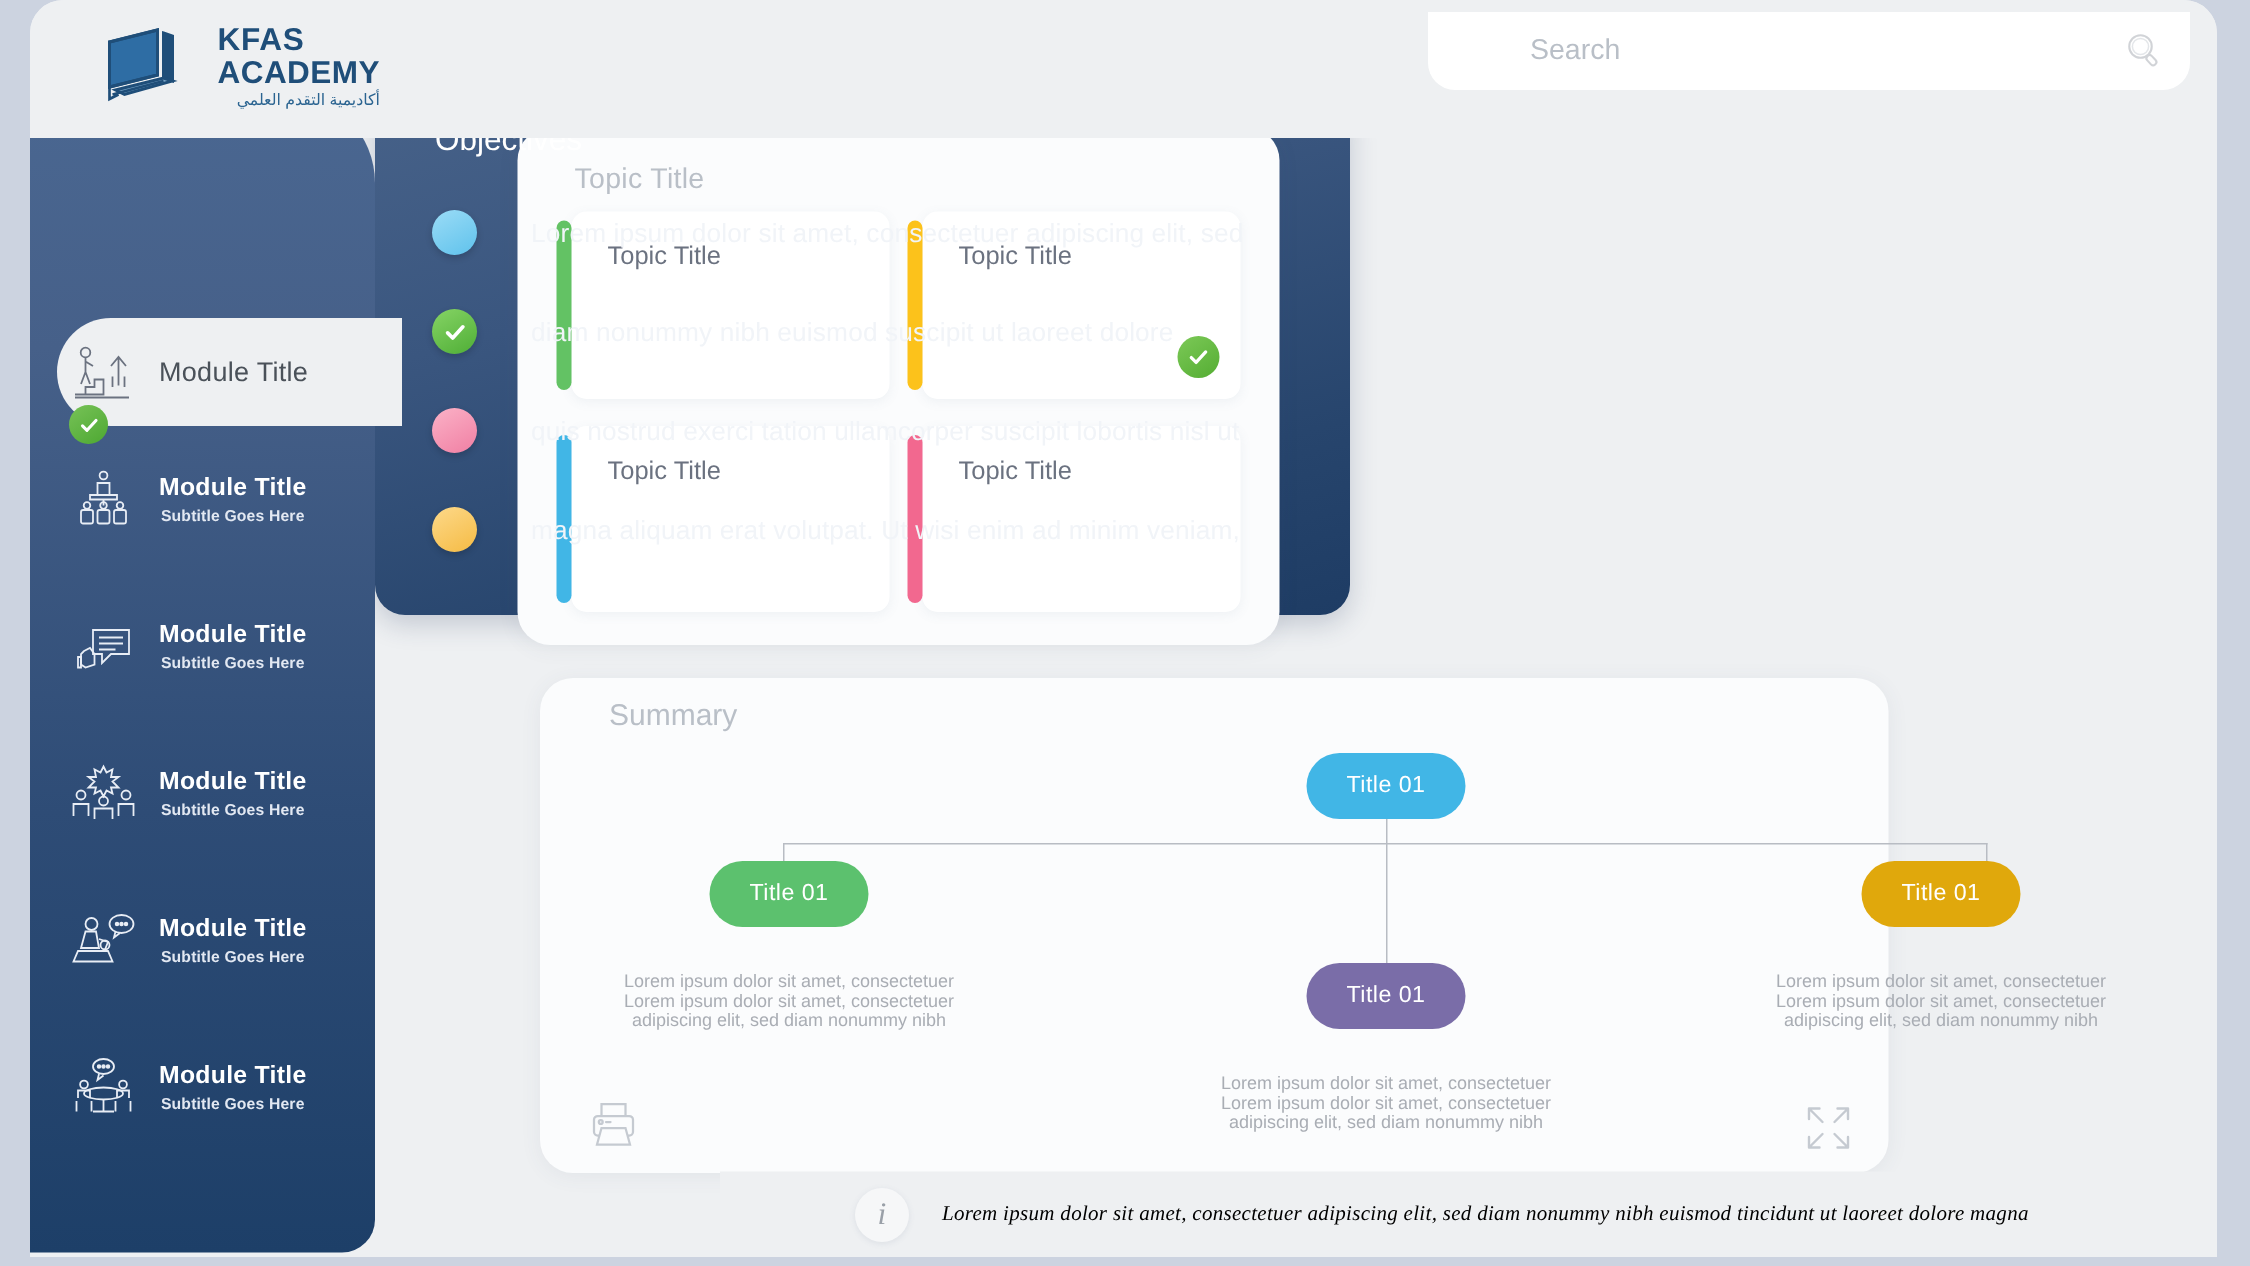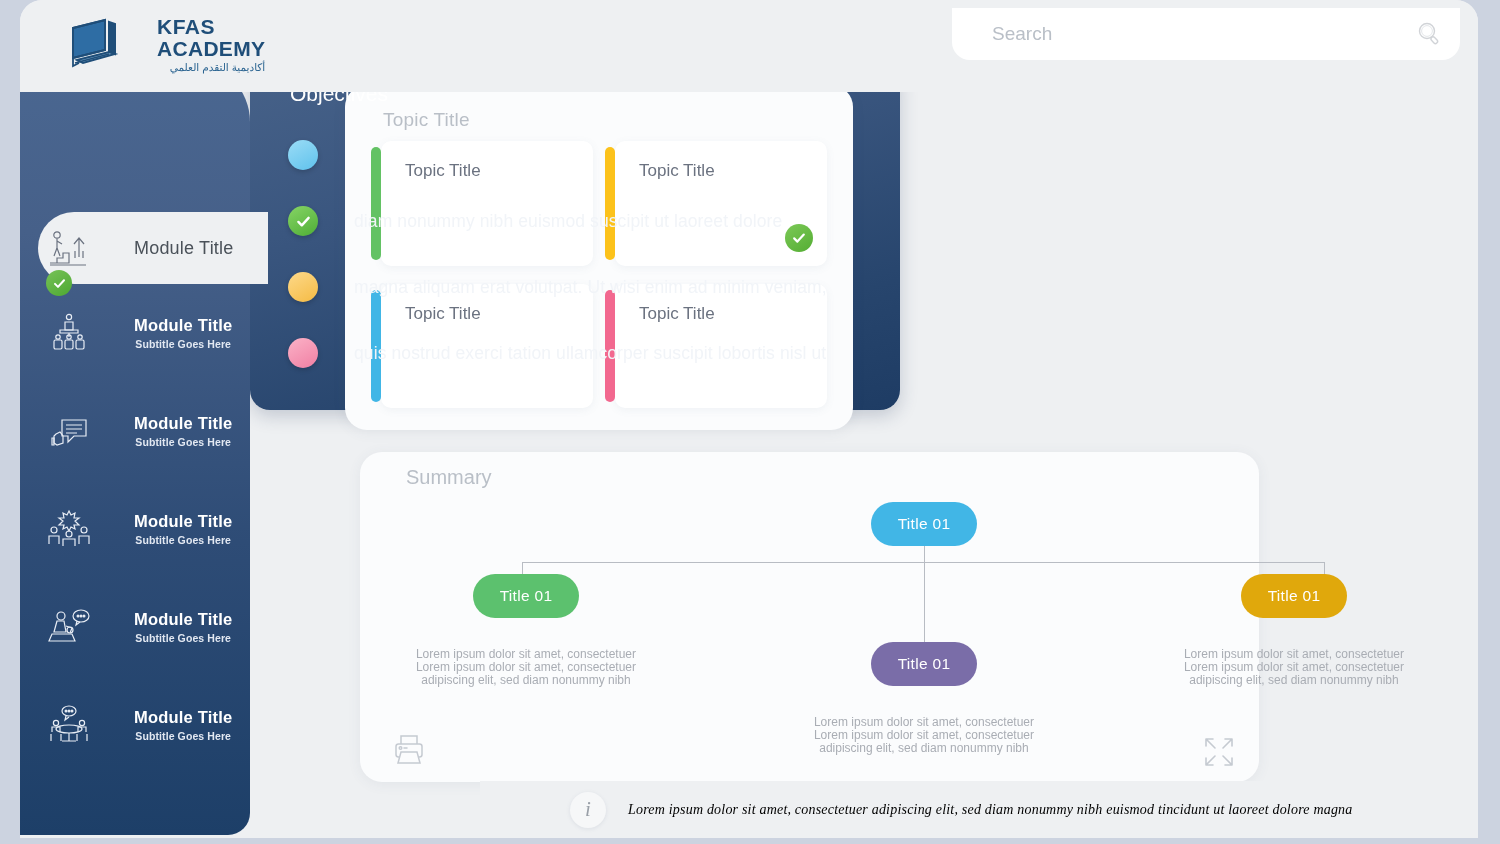--- a/index.html
+++ b/index.html
@@ -20,21 +20,21 @@
   }
 
   
   #header {
     position: absolute; left: 0; top: 0; width: 100%; height: 92px;
     background: #eef0f2;
     z-index: 6;
   }
   #logo {
     position: absolute; left: 45px; top: 16px;
-    display: flex; align-items: center; gap: 20px; justify-content: flex-end;
+    display: flex; align-items: center; gap: 8px; justify-content: flex-end;
   }
   #logo-mark { width: 72px; height: 56px; }
   #logo-text { display: flex; flex-direction: column; line-height: 1; }
   .logo-kfas {
     font-size: 21px; font-weight: bold; letter-spacing: .5px;
     color: #1f4e79; font-family: "Liberation Sans", sans-serif;
   }
   .logo-academy {
     font-size: 21px; font-weight: bold; letter-spacing: .3px;
     color: #1f4e79; margin-top: 1px;
@@ -43,21 +43,21 @@
     font-size: 10.5px; color: #2b6491; margin-top: 3px;
     direction: rtl; text-align: right; letter-spacing: .2px;
   }
 
   #search-bar {
     position: absolute; left: 932px; top: 8px;
     width: 508px; height: 52px;
     background: #ffffff;
     border-radius: 0 0 18px 18px;
     display: flex; align-items: center;
-    padding: 0 18px 0 40px;
+    padding: 0 18px 0 68px;
   }
   #search-input {
     flex: 1; border: none; outline: none; background: transparent;
     font-family: "Liberation Sans", sans-serif;
     font-size: 19px; color: #4b5563;
   }
   #search-input::placeholder { color: #b9bfc7; }
   #search-icon { width: 26px; height: 26px; opacity: .45; }
 
   
@@ -75,21 +75,21 @@
     display: flex; align-items: center;
     height: 98px;
     padding-left: 26px;
     cursor: pointer;
   }
   .nav-item .nav-icon {
     width: 46px; height: 42px; flex: 0 0 46px;
     display: flex; align-items: center; justify-content: center;
     margin-right: 14px;
   }
-  .nav-item .nav-text { display: flex; flex-direction: column; margin-left: 28px; }
+  .nav-item .nav-text { display: flex; flex-direction: column; }
   .nav-title {
     font-size: 16.5px; color: #ffffff; font-weight: 600; letter-spacing: .2px;
   }
   .nav-sub {
     font-size: 10.5px; color: #e2e8f2; font-weight: 600;
     margin-top: 3px; text-align: center; letter-spacing: .1px;
   }
 
   
   .nav-item.active {
@@ -424,39 +424,40 @@
         </div>
       </div>
     </div>
 
     <div id="objectives-panel">
       <div id="objectives-title">Objectives</div>
       <div id="objectives-list">
 
         <div class="obj-row">
           <span class="obj-dot" style="background:linear-gradient(150deg,#9bdcf6,#5fc2ec)"></span>
+          <span class="obj-text">Lorem ipsum dolor sit amet, consectetuer adipiscing elit, sed</span>
         </div>
 
         <div class="obj-row">
           <span class="obj-dot" style="background:linear-gradient(150deg,#86d465,#4fae36)">
             <svg viewBox="0 0 16 16">
                 <path d="M3.2 8.4 L6.4 11.6 L12.8 4.6" stroke="#fff" stroke-width="2.3" fill="none" stroke-linecap="round" stroke-linejoin="round"></path>
               </svg>
           </span>
           <span class="obj-text">diam nonummy nibh euismod suscipit ut laoreet dolore</span>
         </div>
 
         <div class="obj-row">
+          <span class="obj-dot" style="background:linear-gradient(150deg,#fbb2c7,#f07fa3)"></span>
+          <span class="obj-text">quis nostrud exerci tation ullamcorper suscipit lobortis nisl ut</span>
+        </div>
+
+        <div class="obj-row">
           <span class="obj-dot" style="background:linear-gradient(150deg,#fdd98a,#f5bb44)"></span>
           <span class="obj-text">magna aliquam erat volutpat. Ut wisi enim ad minim veniam,</span>
-        </div>
-
-        <div class="obj-row">
-          <span class="obj-dot" style="background:linear-gradient(150deg,#fbb2c7,#f07fa3)"></span>
-          <span class="obj-text">quis nostrud exerci tation ullamcorper suscipit lobortis nisl ut</span>
         </div>
       </div>
     </div>
 
     <div id="summary-panel" class="card">
       <div id="summary-title">Summary</div>
 
       <div id="summary-diagram">
 
         <span class="connector" style="left:564px;top:94px;width:1px;height:16px;"></span>

